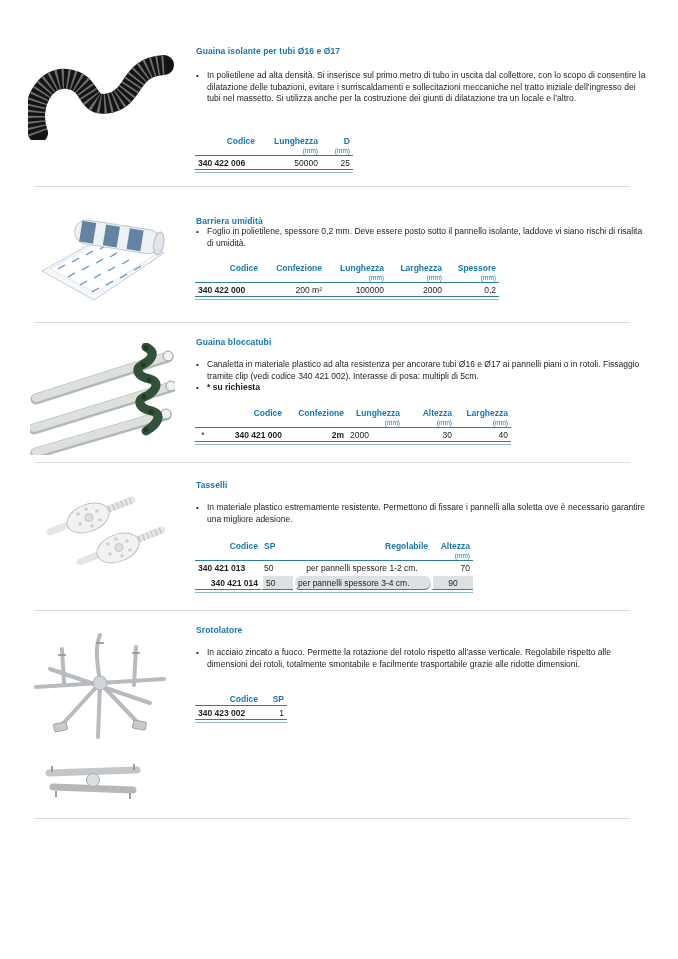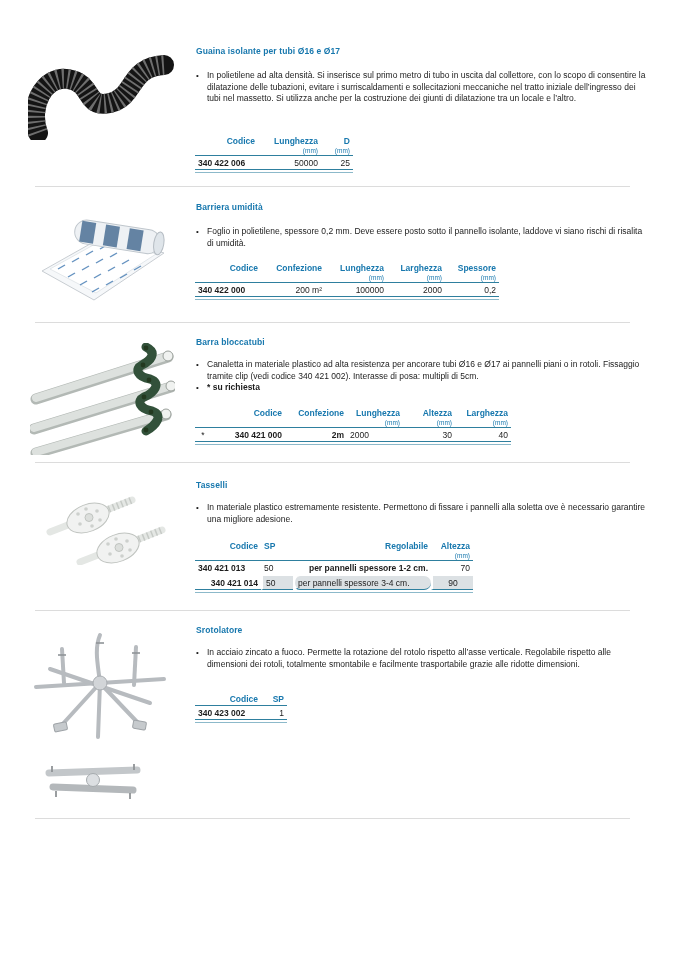--- a/index.html
+++ b/index.html
@@ -214,21 +214,21 @@
             <td style="text-align: right;">25</td>
           </tr>
         </tbody>
       </table>
   </div>
 </section>
 
 <div class="divider" style="top:186px"></div>
 
 <section class="sec">
-  <h2 class="stitle" style="top:202px">Barriera umidità</h2>
+  <h2 class="stitle" style="top:216px">Barriera umidità</h2>
   <div class="bullets" style="top:226px">
       <div class="bullet">
         <span class="dot">•</span>
         <span class="btext">Foglio in polietilene, spessore 0,2 mm. Deve essere posto sotto il pannello isolante, laddove vi siano rischi di risalita di umidità.</span>
       </div>
     </div>
   <div class="twrap" style="top:262px">
     <table class="ptable">
         <thead>
           <tr>
@@ -255,21 +255,21 @@
             <td style="text-align: right;">0,2</td>
           </tr>
         </tbody>
       </table>
   </div>
 </section>
 
 <div class="divider" style="top:322px"></div>
 
 <section class="sec">
-  <h2 class="stitle" style="top:337px">Barra bloccatubi</h2>
+  <h2 class="stitle" style="top:337px">Guaina bloccatubi</h2>
   <div class="bullets" style="top:359px">
       <div class="bullet">
         <span class="dot">•</span>
         <span class="btext">Canaletta in materiale plastico ad alta resistenza per ancorare tubi Ø16 e Ø17 ai pannelli piani o in rotoli. Fissaggio tramite clip (vedi codice 340 421 002). Interasse di posa: multipli di 5cm.</span>
       </div>
       <div class="bullet">
         <span class="dot">•</span>
         <span class="btext b">* su richiesta</span>
       </div>
     </div>
@@ -330,21 +330,21 @@
             <td style="text-align: right;"></td>
             <td style="text-align: right;"></td>
             <td style="text-align: right;"></td>
             <td style="text-align: right;">(mm)</td>
           </tr>
         </thead>
         <tbody>
           <tr>
             <td class="b" style="text-align: left;">340 421 013</td>
             <td style="text-align: left;">50</td>
-            <td style="text-align: right; font-weight: bold;">per pannelli spessore 1-2 cm.</td>
+            <td style="text-align: center;">per pannelli spessore 1-2 cm.</td>
             <td style="text-align: right;">70</td>
           </tr>
           <tr>
             <td class="b" style="text-align: right;">340 421 014</td>
             <td class="shade" style="text-align: left;">50</td>
             <td class="shade" style="text-align: left; border-radius: 7px;">per pannelli spessore 3-4 cm.</td>
             <td class="shade" style="text-align: center;">90</td>
           </tr>
         </tbody>
       </table>

